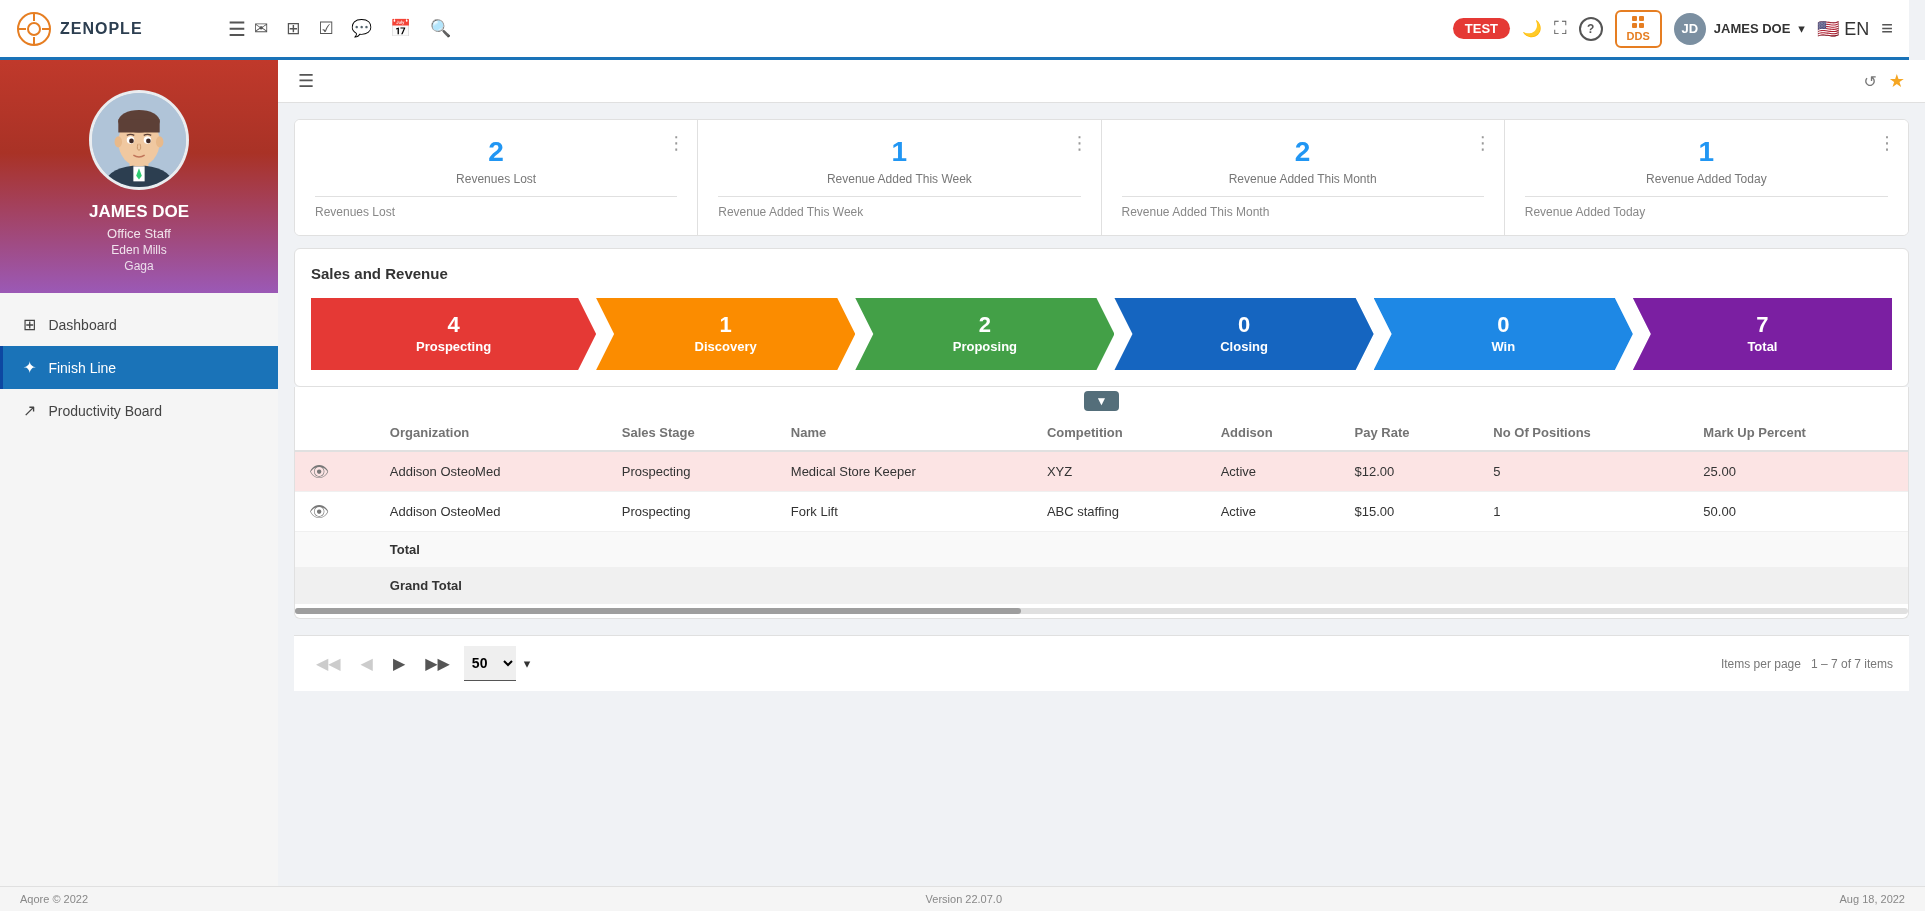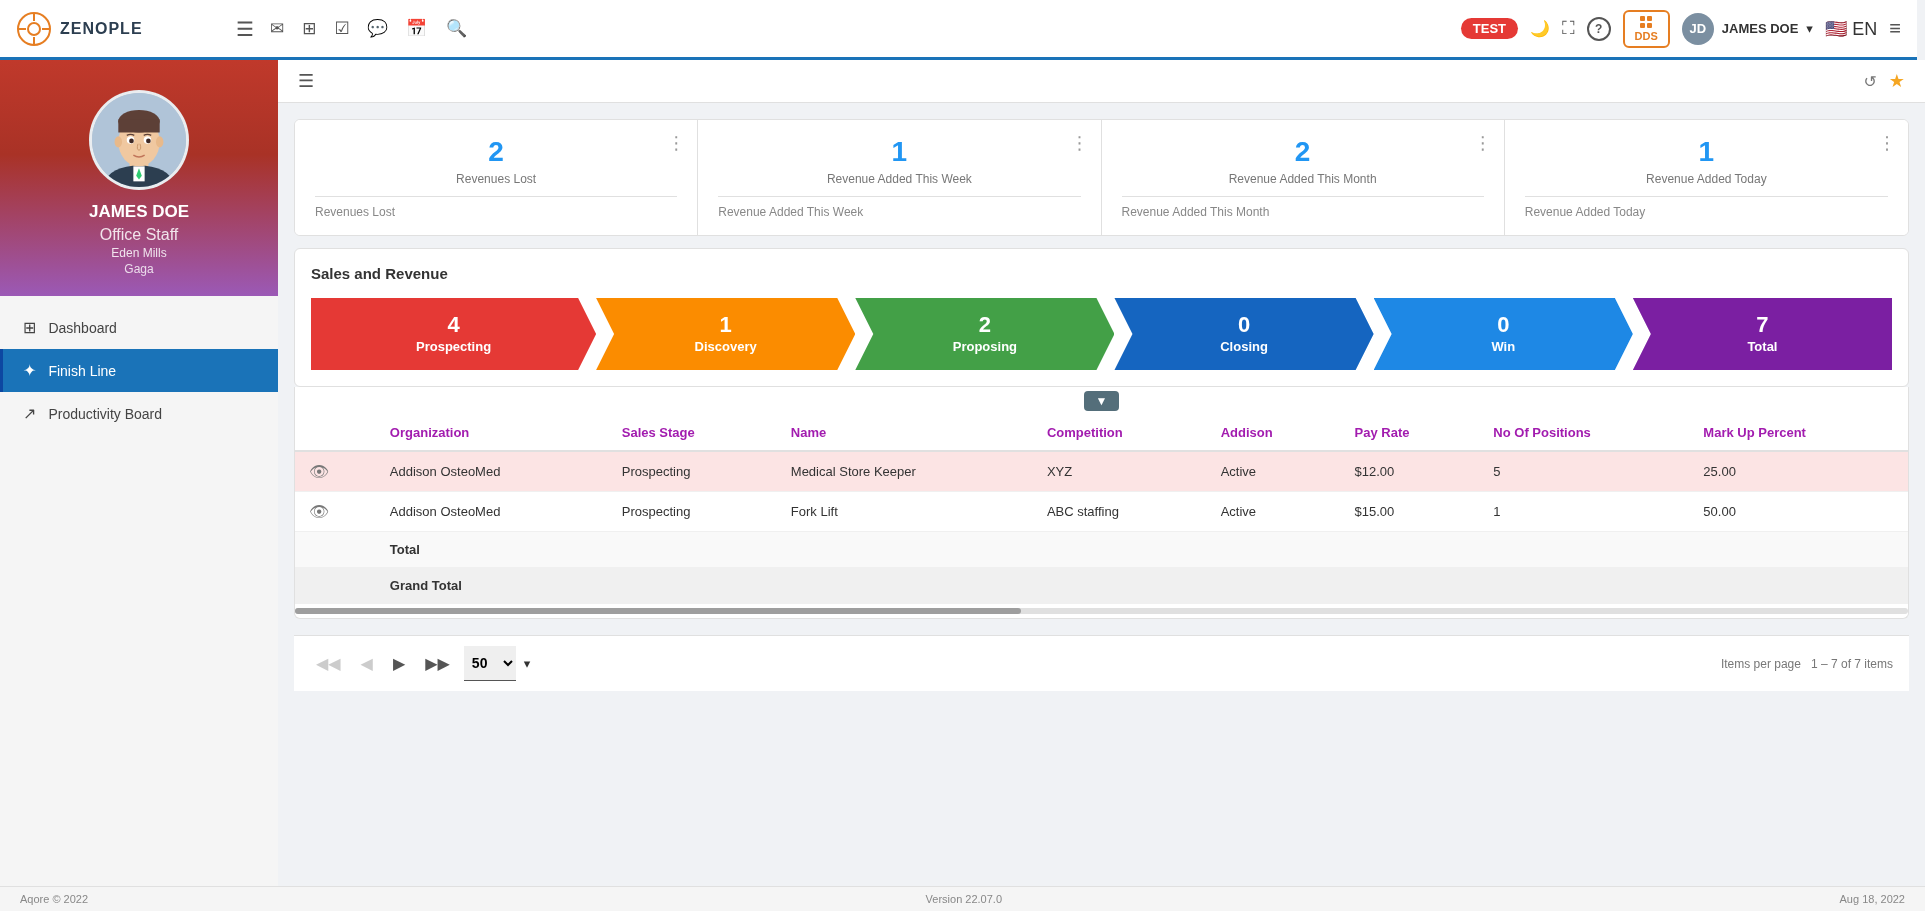--- a/index.html
+++ b/index.html
@@ -6,23 +6,23 @@
     body { font-family: 'Segoe UI', Arial, sans-serif; background: #f0f2f5; color: #333; font-size: 13px; }
 
     
     .top-nav {
       height: 60px;
       background: #fff;
       border-bottom: 3px solid #1a73b8;
       display: flex;
       align-items: center;
       padding: 0 16px;
-      gap: 16px;
+      gap: 8px;
       position: fixed;
-      top: 0; left: 0; right: 8px;
+      top: 0; left: 0; right: 16px;
       z-index: 100;
     }
     .logo-area { display: flex; align-items: center; gap: 8px; min-width: 200px; }
     .logo-icon { width: 36px; height: 36px; }
     .logo-text { font-size: 16px; font-weight: 700; color: #2c3e50; letter-spacing: 1px; }
     .hamburger { font-size: 20px; color: #555; cursor: pointer; margin-left: 4px; }
     .nav-icons { display: flex; align-items: center; gap: 18px; flex: 1; }
     .nav-icon { font-size: 17px; color: #555; cursor: pointer; }
     .nav-right { display: flex; align-items: center; gap: 12px; margin-left: auto; }
     .test-badge { background: #e53935; color: #fff; border-radius: 20px; padding: 3px 12px; font-size: 13px; font-weight: 700; }
@@ -68,21 +68,21 @@
       border: 3px solid rgba(255,255,255,0.7);
       overflow: hidden;
       background: #b8c4ce;
       display: flex;
       align-items: center;
       justify-content: center;
       margin-bottom: 12px;
     }
     
     .profile-name { color: #fff; font-size: 17px; font-weight: 700; margin-bottom: 4px; }
-    .profile-role { color: rgba(255,255,255,0.85); font-size: 16px; margin-bottom: 2px; }
+    .profile-role { color: rgba(255,255,255,0.85); font-size: 13px; margin-bottom: 2px; }
     .profile-company { color: rgba(255,255,255,0.85); font-size: 12px; margin-bottom: 2px; }
     .profile-sub { color: rgba(255,255,255,0.8); font-size: 12px; }
 
     .sidebar-nav { width: 100%; padding: 10px 0; background: #f5f5f5; flex: 1; }
     .sidebar-item {
       display: flex;
       align-items: center;
       gap: 12px;
       padding: 12px 20px;
       cursor: pointer;
@@ -192,21 +192,21 @@
       border-radius: 0 0 6px 6px;
       overflow: hidden;
     }
     .data-table { width: 100%; border-collapse: collapse; }
     .data-table th {
       background: #fff;
       padding: 10px 14px;
       text-align: left;
       font-size: 13px;
       font-weight: 600;
-      color: #a21caf;
+      color: #737373;
       border-bottom: 2px solid #e0e0e0;
     }
     .data-table td {
       padding: 10px 14px;
       font-size: 13px;
       color: #333;
       border-bottom: 1px solid #f0f0f0;
     }
     .data-table tr.highlighted td { background: #fce4e4; }
     .eye-icon { color: #777; cursor: pointer; font-size: 16px; }

